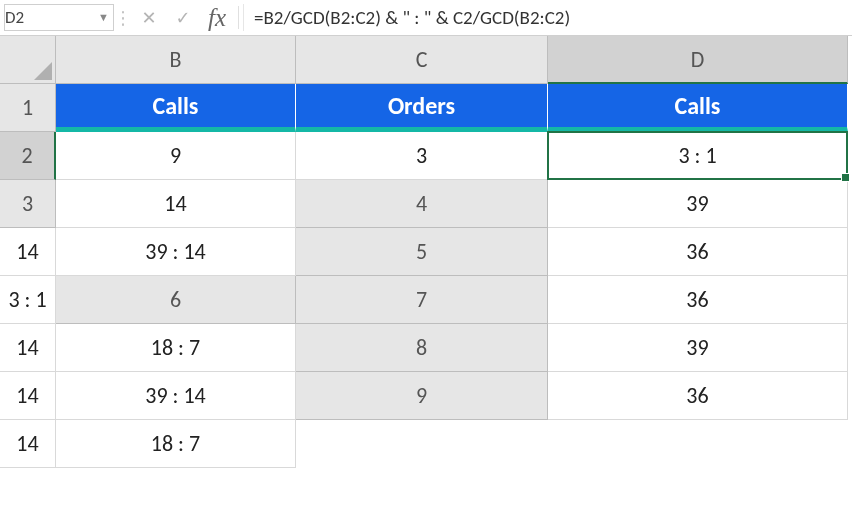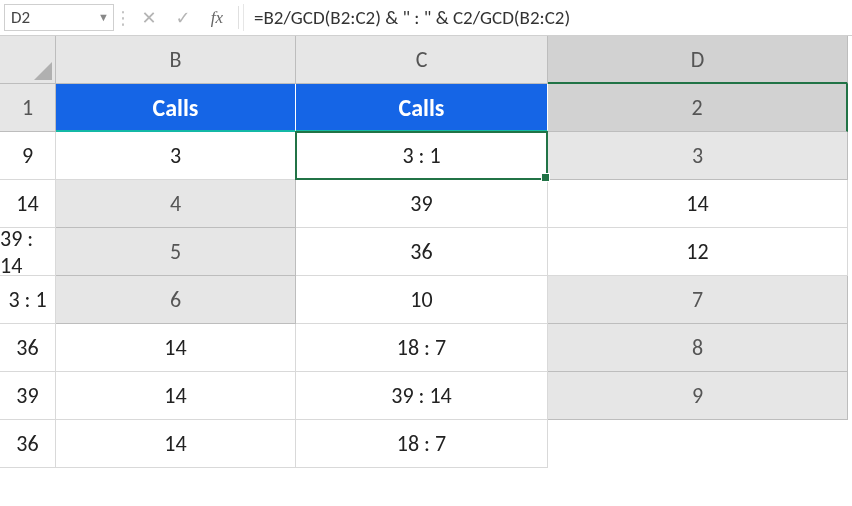--- a/index.html
+++ b/index.html
@@ -18,21 +18,21 @@
     height: 36px;
     border-bottom: 1px solid #d0d0d0;
     background: #ffffff;
   }
   .name-box {
     width: 110px;
     border: 1px solid #cfcfcf;
     margin: 4px 0 4px 4px;
     display: flex;
     align-items: center;
-    padding: 0 6px;
+    padding: 0 0;
     font-size: 17px;
     color: #444;
     position: relative;
     background: #fff;
   }
   .name-box .dd {
     position: absolute;
     right: 4px;
     color: #888;
     font-size: 11px;
@@ -50,21 +50,21 @@
     display: flex;
     align-items: center;
     justify-content: center;
     color: #b5b5b5;
     font-size: 18px;
   }
   .fb-btn.fx {
     font-style: italic;
     font-family: 'Times New Roman', serif;
     color: #666;
-    font-size: 17px;
+    font-size: 25px;
   }
   .fb-divider {
     width: 1px;
     background: #e0e0e0;
     margin: 6px 4px;
   }
   .formula-input {
     flex: 1;
     display: flex;
     align-items: center;
@@ -131,21 +131,21 @@
     font-size: 22px;
     color: #222;
     background: #fff;
   }
   .th-cell {
     background: #1565e6;
     color: #ffffff;
     font-weight: bold;
     font-size: 24px;
     border-right: 1px solid #ffffff;
-    border-bottom: 2px solid #14b8a6;
+    border-bottom: 5px solid #14b8a6;
   }
   .th-cell:last-child { border-right: 1px solid #d9d9d9; }
   .cell.selected {
     position: relative;
   }
   .cell.selected::before {
     content: "";
     position: absolute;
     inset: -1px;
     border: 2px solid #217346;
@@ -179,42 +179,41 @@
 </div>
 
 <div class="sheet">
   <div class="corner"></div>
   <div class="colhdr">B</div>
   <div class="colhdr">C</div>
   <div class="colhdr sel">D</div>
 
   <div class="rowhdr">1</div>
   <div class="cell th-cell">Calls</div>
+  <div class="cell th-cell">Orders</div>
   <div class="cell th-cell">Calls</div>
 
   <div class="rowhdr sel">2</div>
   <div class="cell">9</div>
   <div class="cell">3</div>
   <div class="cell selected">3 : 1</div>
 
   <div class="rowhdr">3</div>
   <div class="cell">14</div>
 
   <div class="rowhdr">4</div>
   <div class="cell">39</div>
   <div class="cell">14</div>
   <div class="cell">39 : 14</div>
 
   <div class="rowhdr">5</div>
   <div class="cell">36</div>
-  <div class="cell">12</div>
   <div class="cell">3 : 1</div>
 
   <div class="rowhdr">6</div>
-  <div class="cell">10</div>
 
   <div class="rowhdr">7</div>
   <div class="cell">36</div>
   <div class="cell">14</div>
   <div class="cell">18 : 7</div>
 
   <div class="rowhdr">8</div>
   <div class="cell">39</div>
   <div class="cell">14</div>
   <div class="cell">39 : 14</div>

